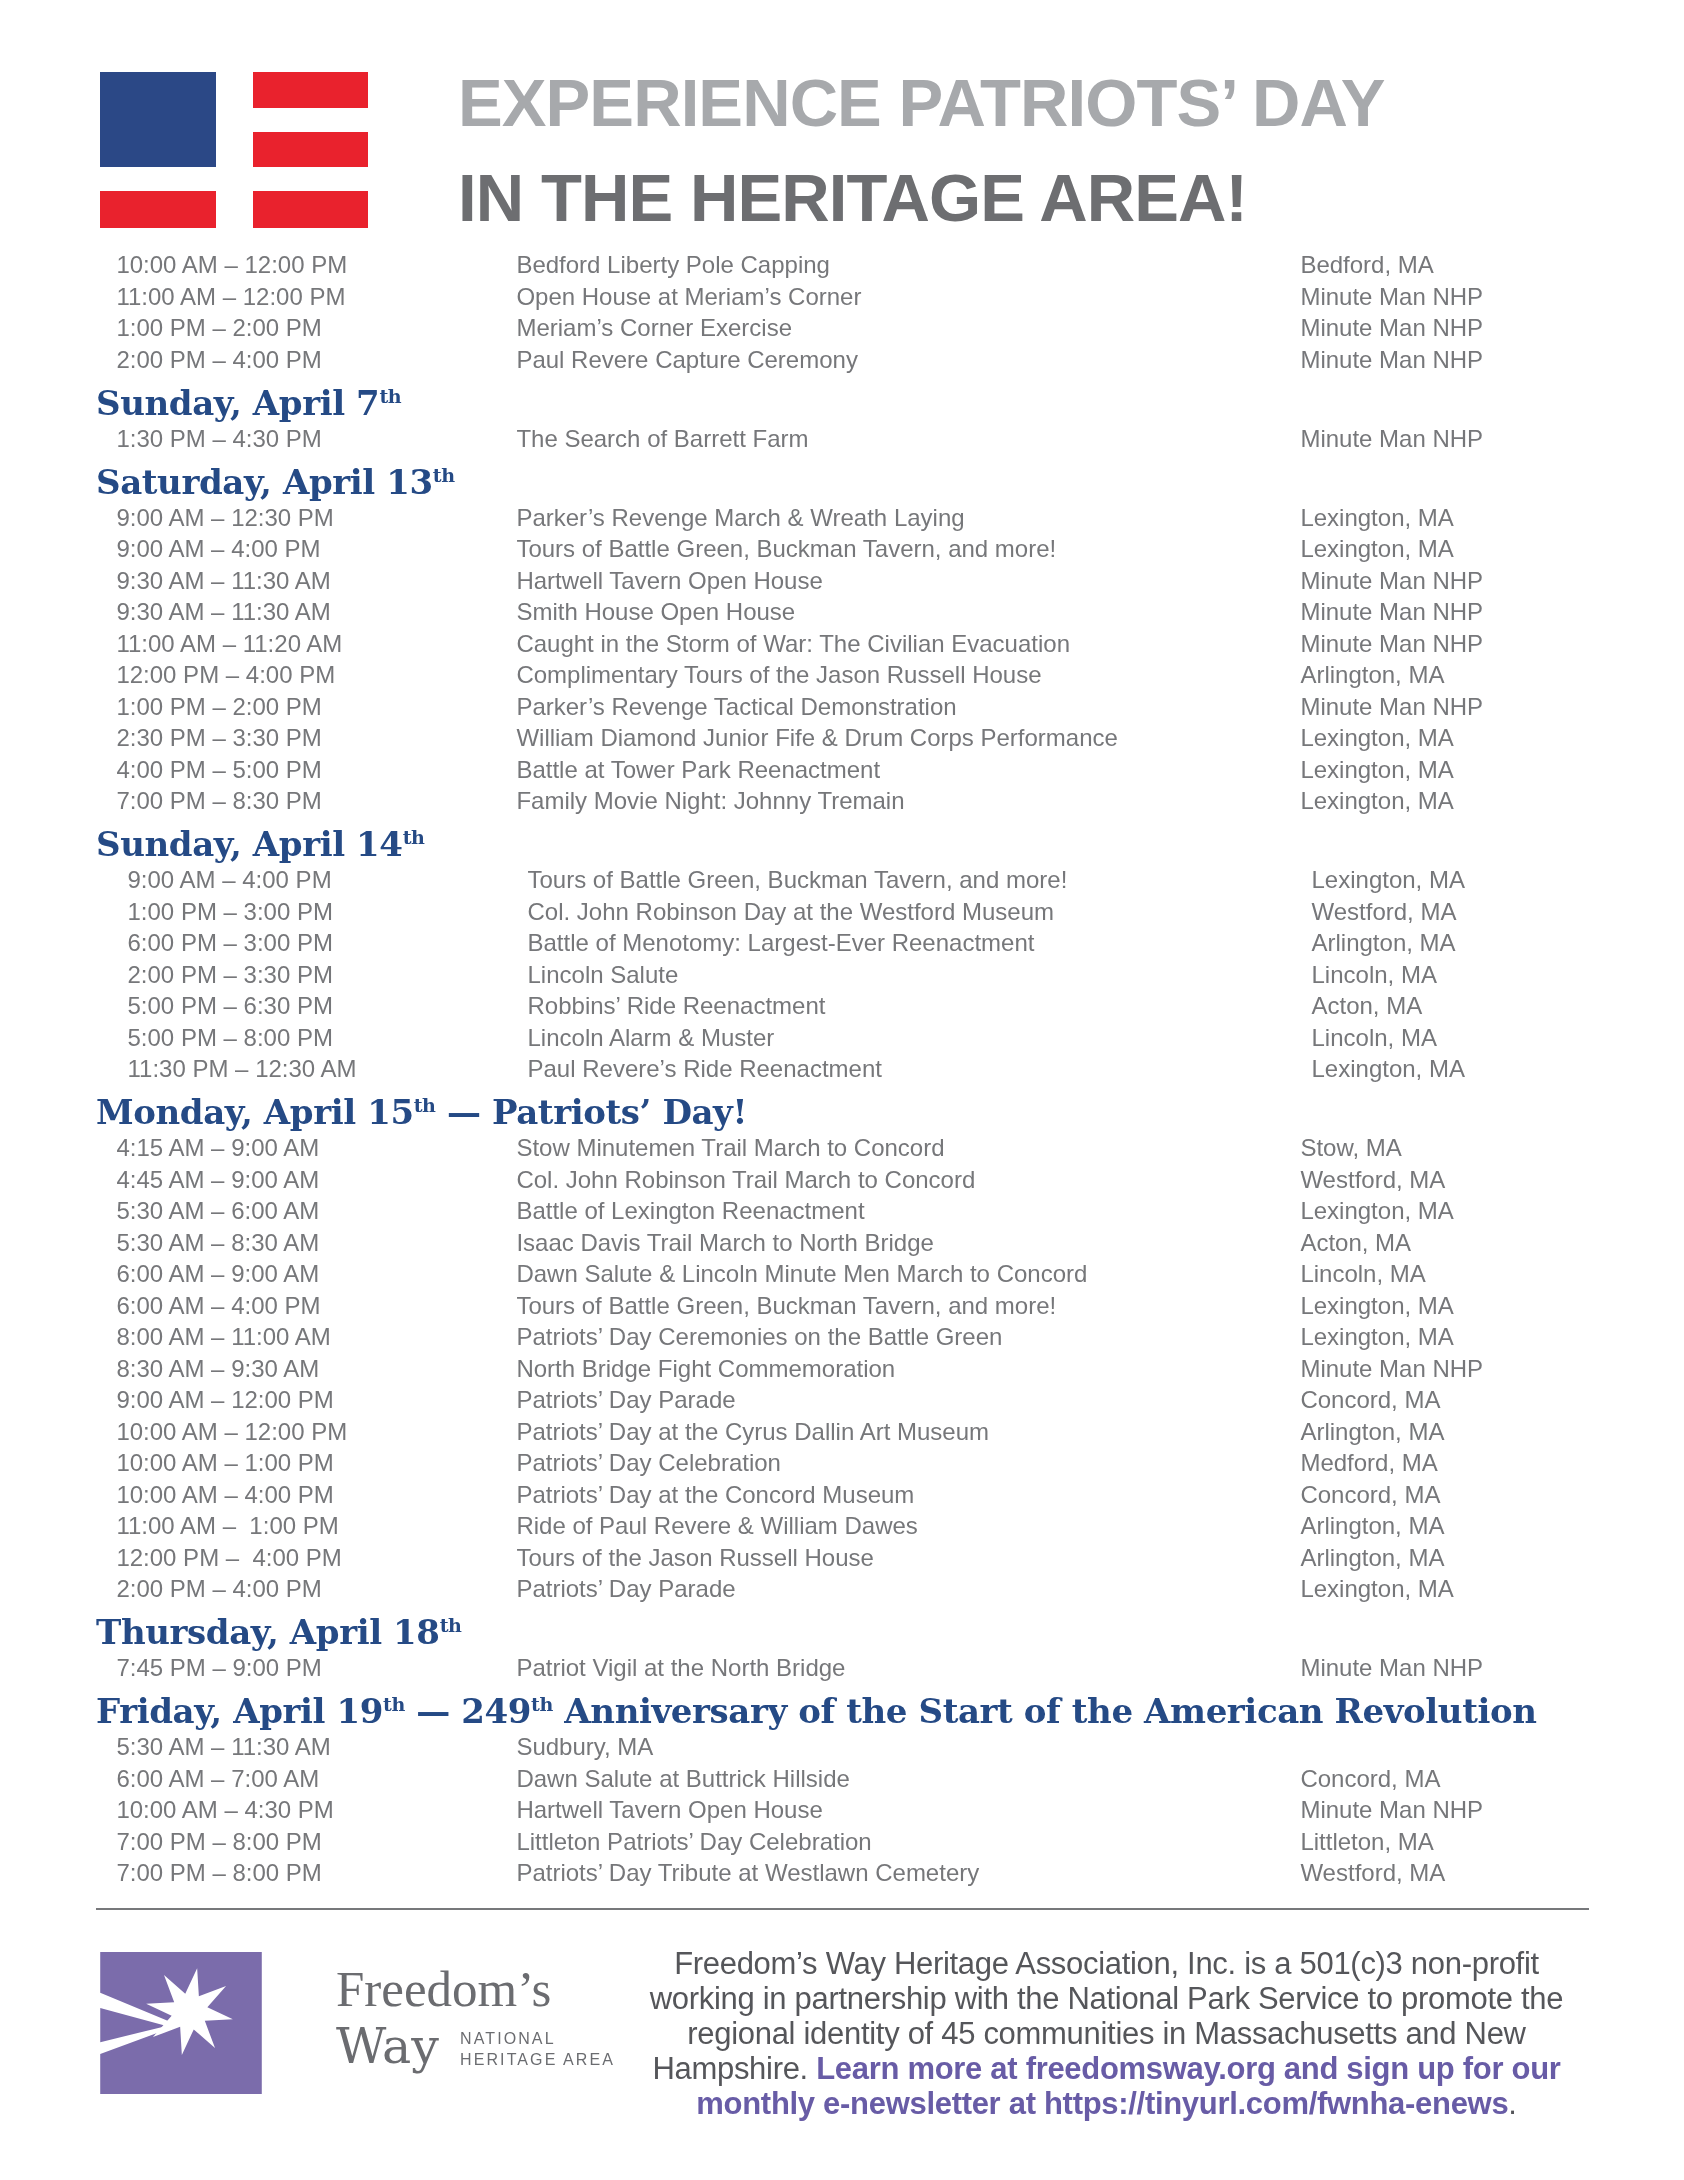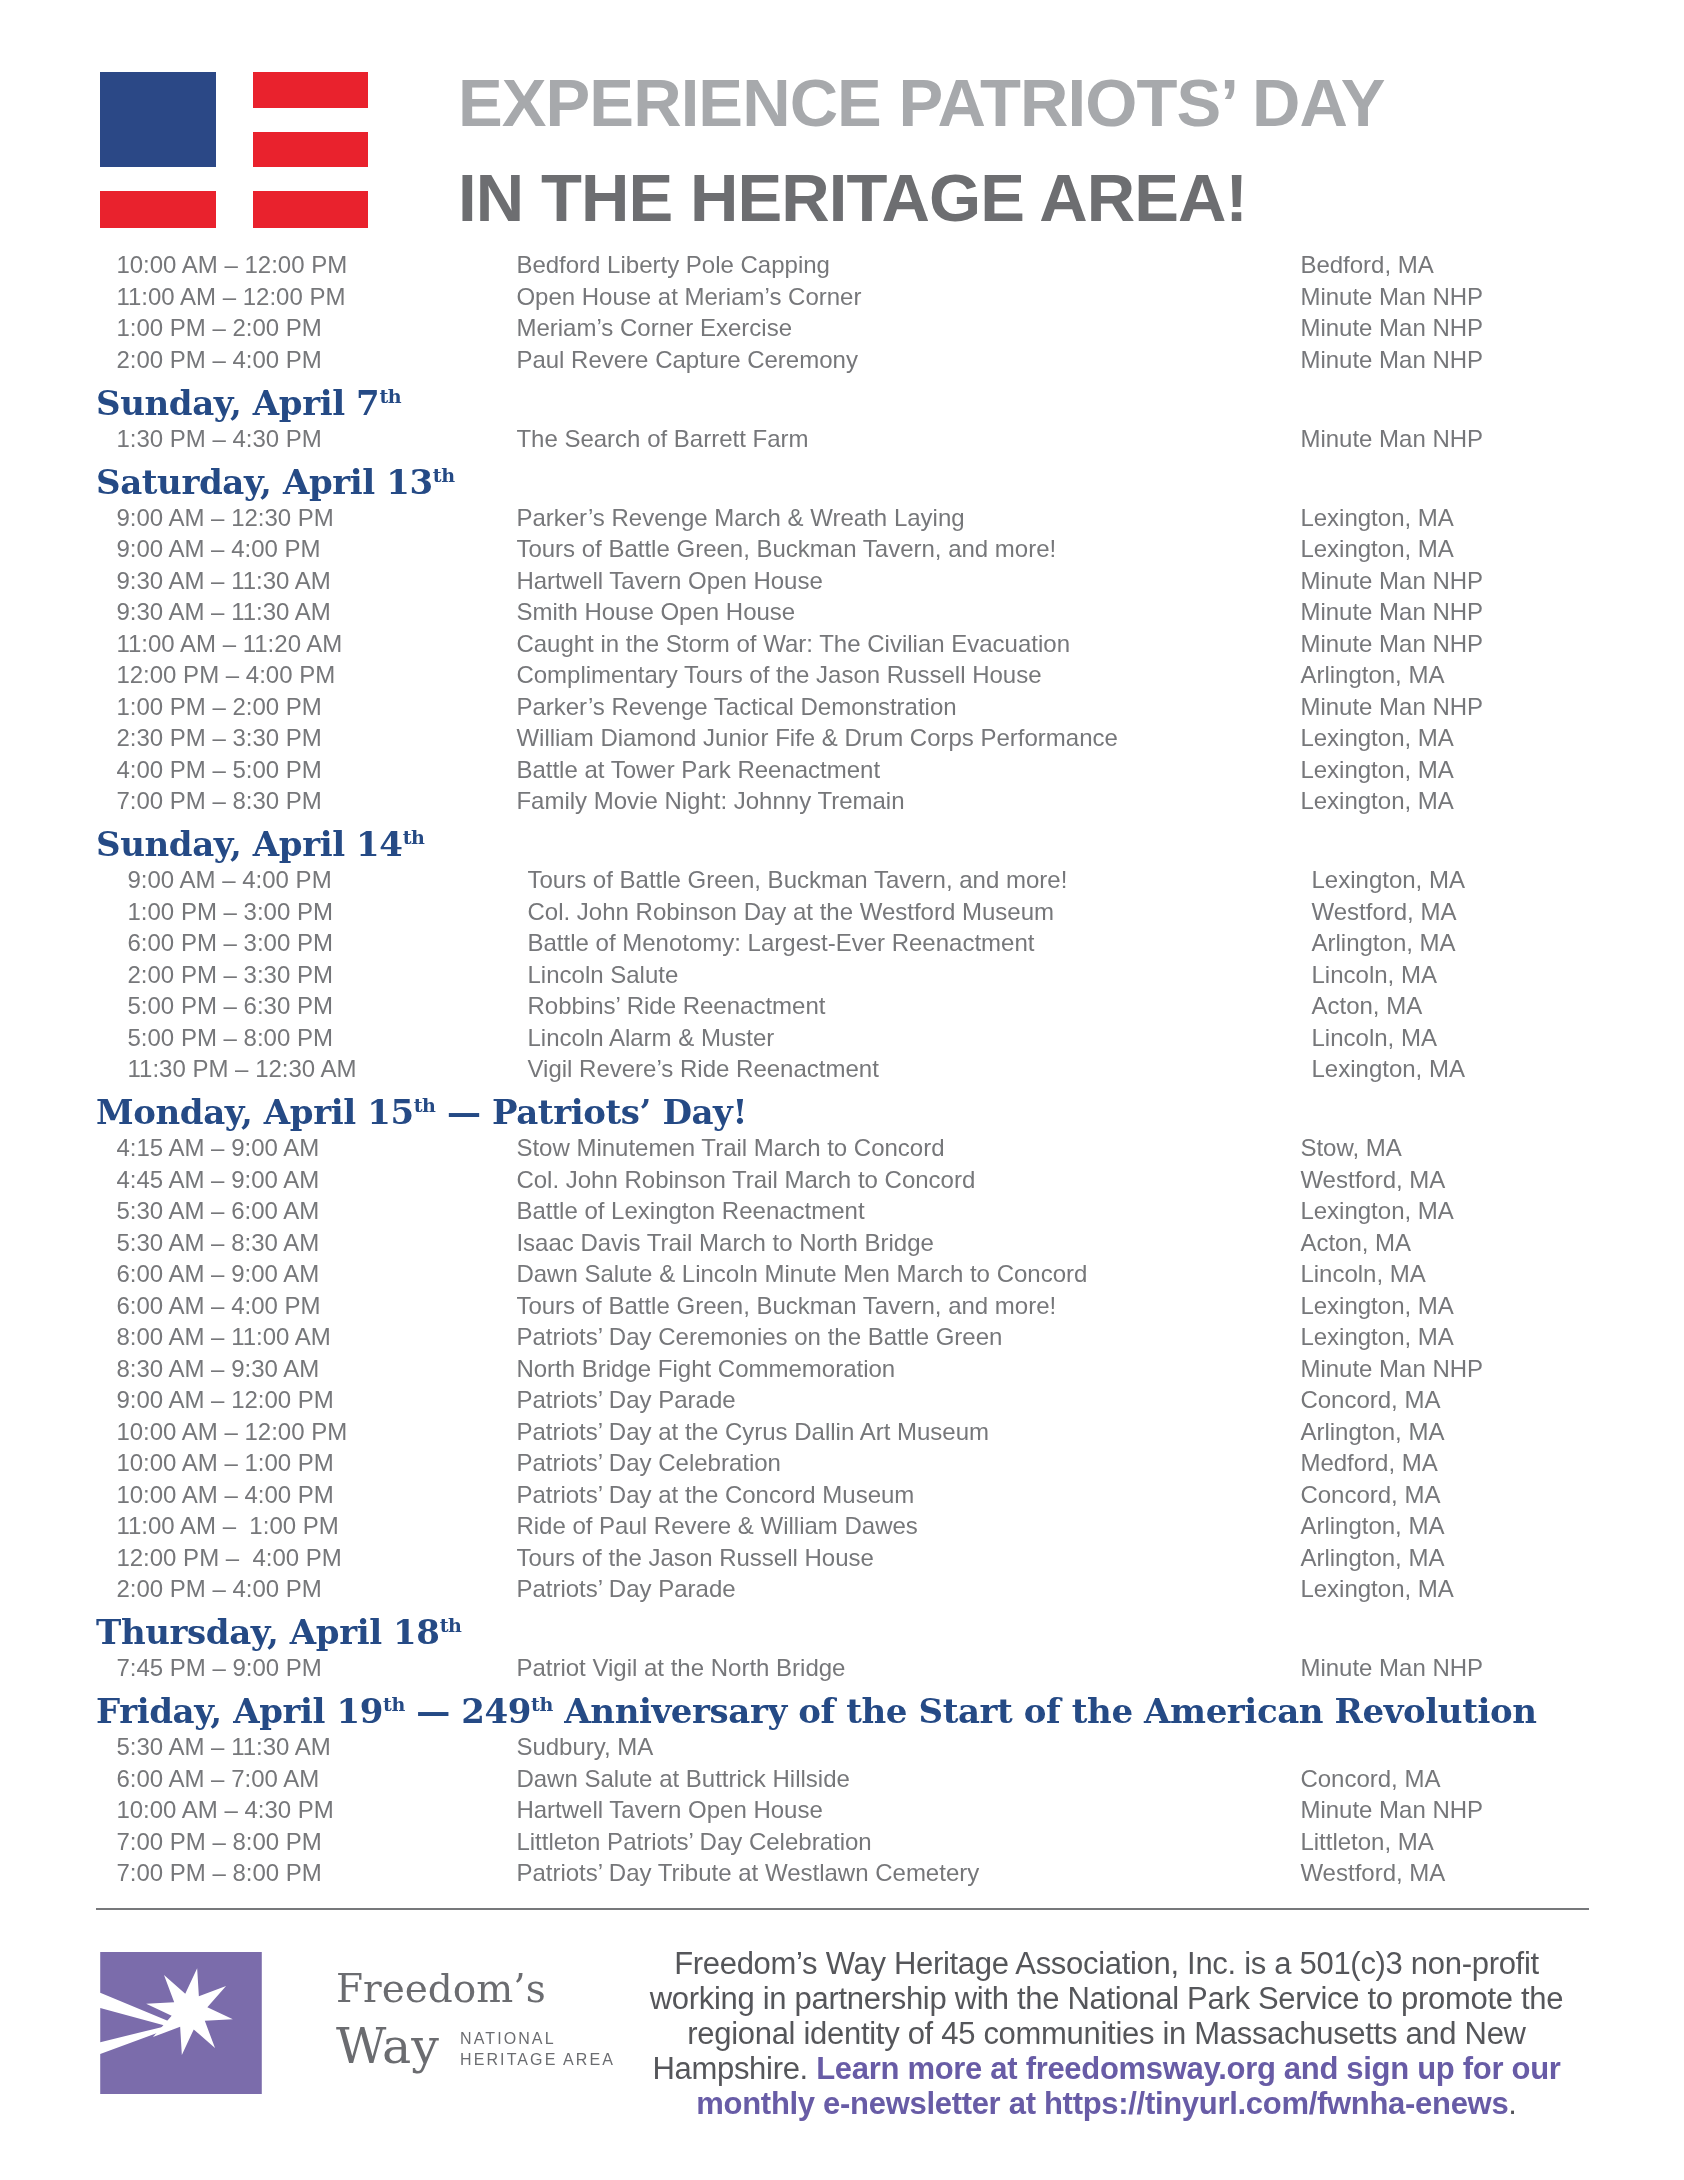--- a/index.html
+++ b/index.html
@@ -40,21 +40,21 @@
   }
   .section.indent .event-row{padding-left:31.5px;}
   .event-row .time{white-space:pre;}
   .event-row .loc,.event-row .ev{white-space:nowrap;}
   
   .divider{margin:19px 96px 0 96px;height:2.6px;background:var(--divider);}
   .footer{position:relative;height:223px;}
   .fw-logo{position:absolute;left:100px;top:42px;width:162px;height:142px;}
   .brand{position:absolute;left:336px;top:51px;color:var(--brand-gray);
     font-family:"DejaVu Serif","Liberation Serif",serif;}
-  .brand .line1{font-size:39px;line-height:56px;}
+  .brand .line1{font-size:51px;line-height:56px;font-family:Liberation Serif, serif;}
   .brand .line2{display:flex;align-items:flex-end;gap:21px;font-size:49px;line-height:60px;}
   .brand .tag{
     font-family:"Liberation Sans",sans-serif;font-size:16px;line-height:20.4px;
     letter-spacing:2.1px;color:var(--brand-gray);margin-bottom:6.8px;white-space:nowrap;
   }
   .fw-text{
     position:absolute;left:619px;top:36px;width:975px;
     font-size:31px;line-height:35px;letter-spacing:-0.3px;color:var(--footer-gray);text-align:center;
   }
   .fw-text .link{color:var(--link-purple);font-weight:700;}
@@ -187,21 +187,21 @@
         <span class="ev">Robbins’ Ride Reenactment</span>
         <span class="loc">Acton, MA</span>
       </div>
       <div class="event-row">
         <span class="time">5:00 PM – 8:00 PM</span>
         <span class="ev">Lincoln Alarm &amp; Muster</span>
         <span class="loc">Lincoln, MA</span>
       </div>
       <div class="event-row">
         <span class="time">11:30 PM – 12:30 AM</span>
-        <span class="ev">Vigil Revere’s Ride Reenactment</span>
+        <span class="ev">Paul Revere’s Ride Reenactment</span>
         <span class="loc">Lexington, MA</span>
       </div>
     </div>
     <div class="section">
       <h2>Monday, April 15<sup>th</sup> — Patriots’ Day!</h2>
       <div class="event-row">
         <span class="time">4:15 AM – 9:00 AM</span>
         <span class="ev">Stow Minutemen Trail March to Concord</span>
         <span class="loc">Stow, MA</span>
       </div>

